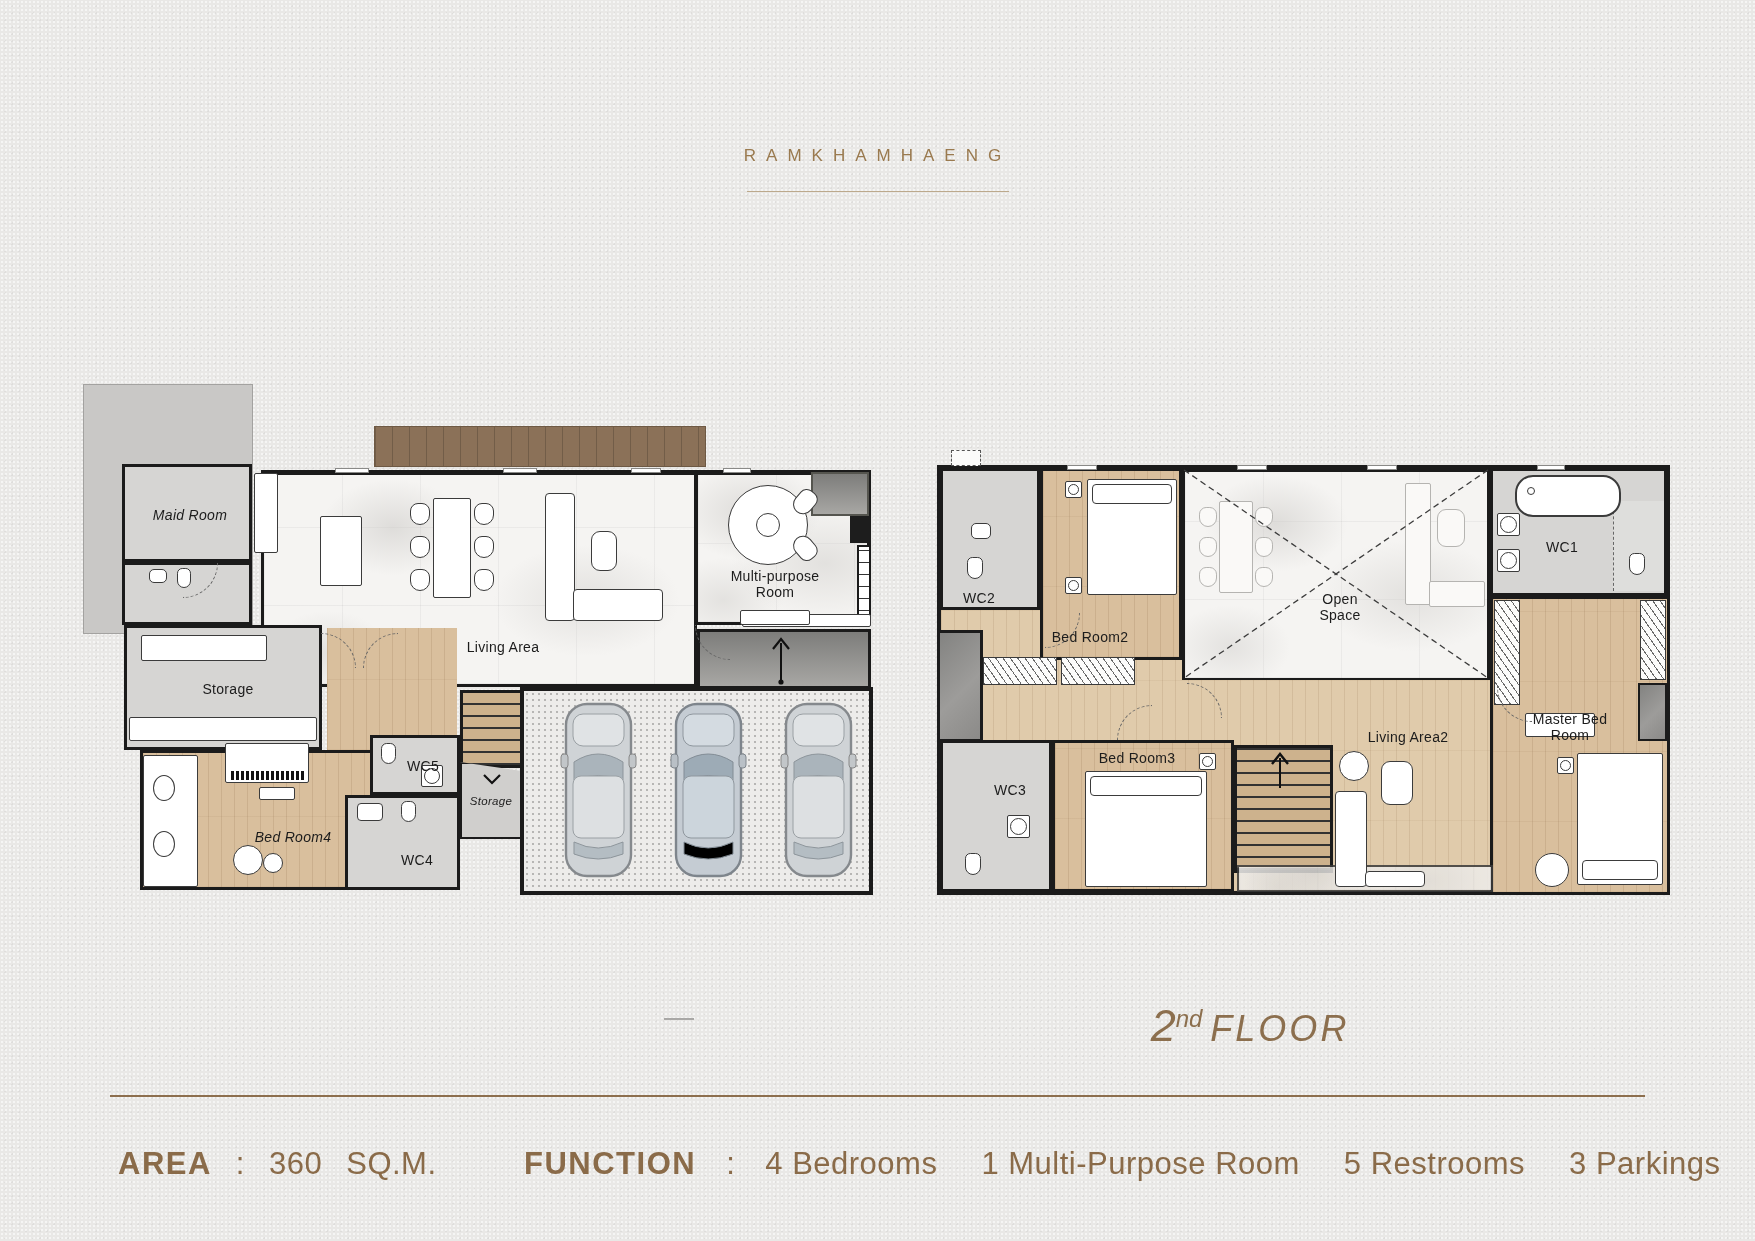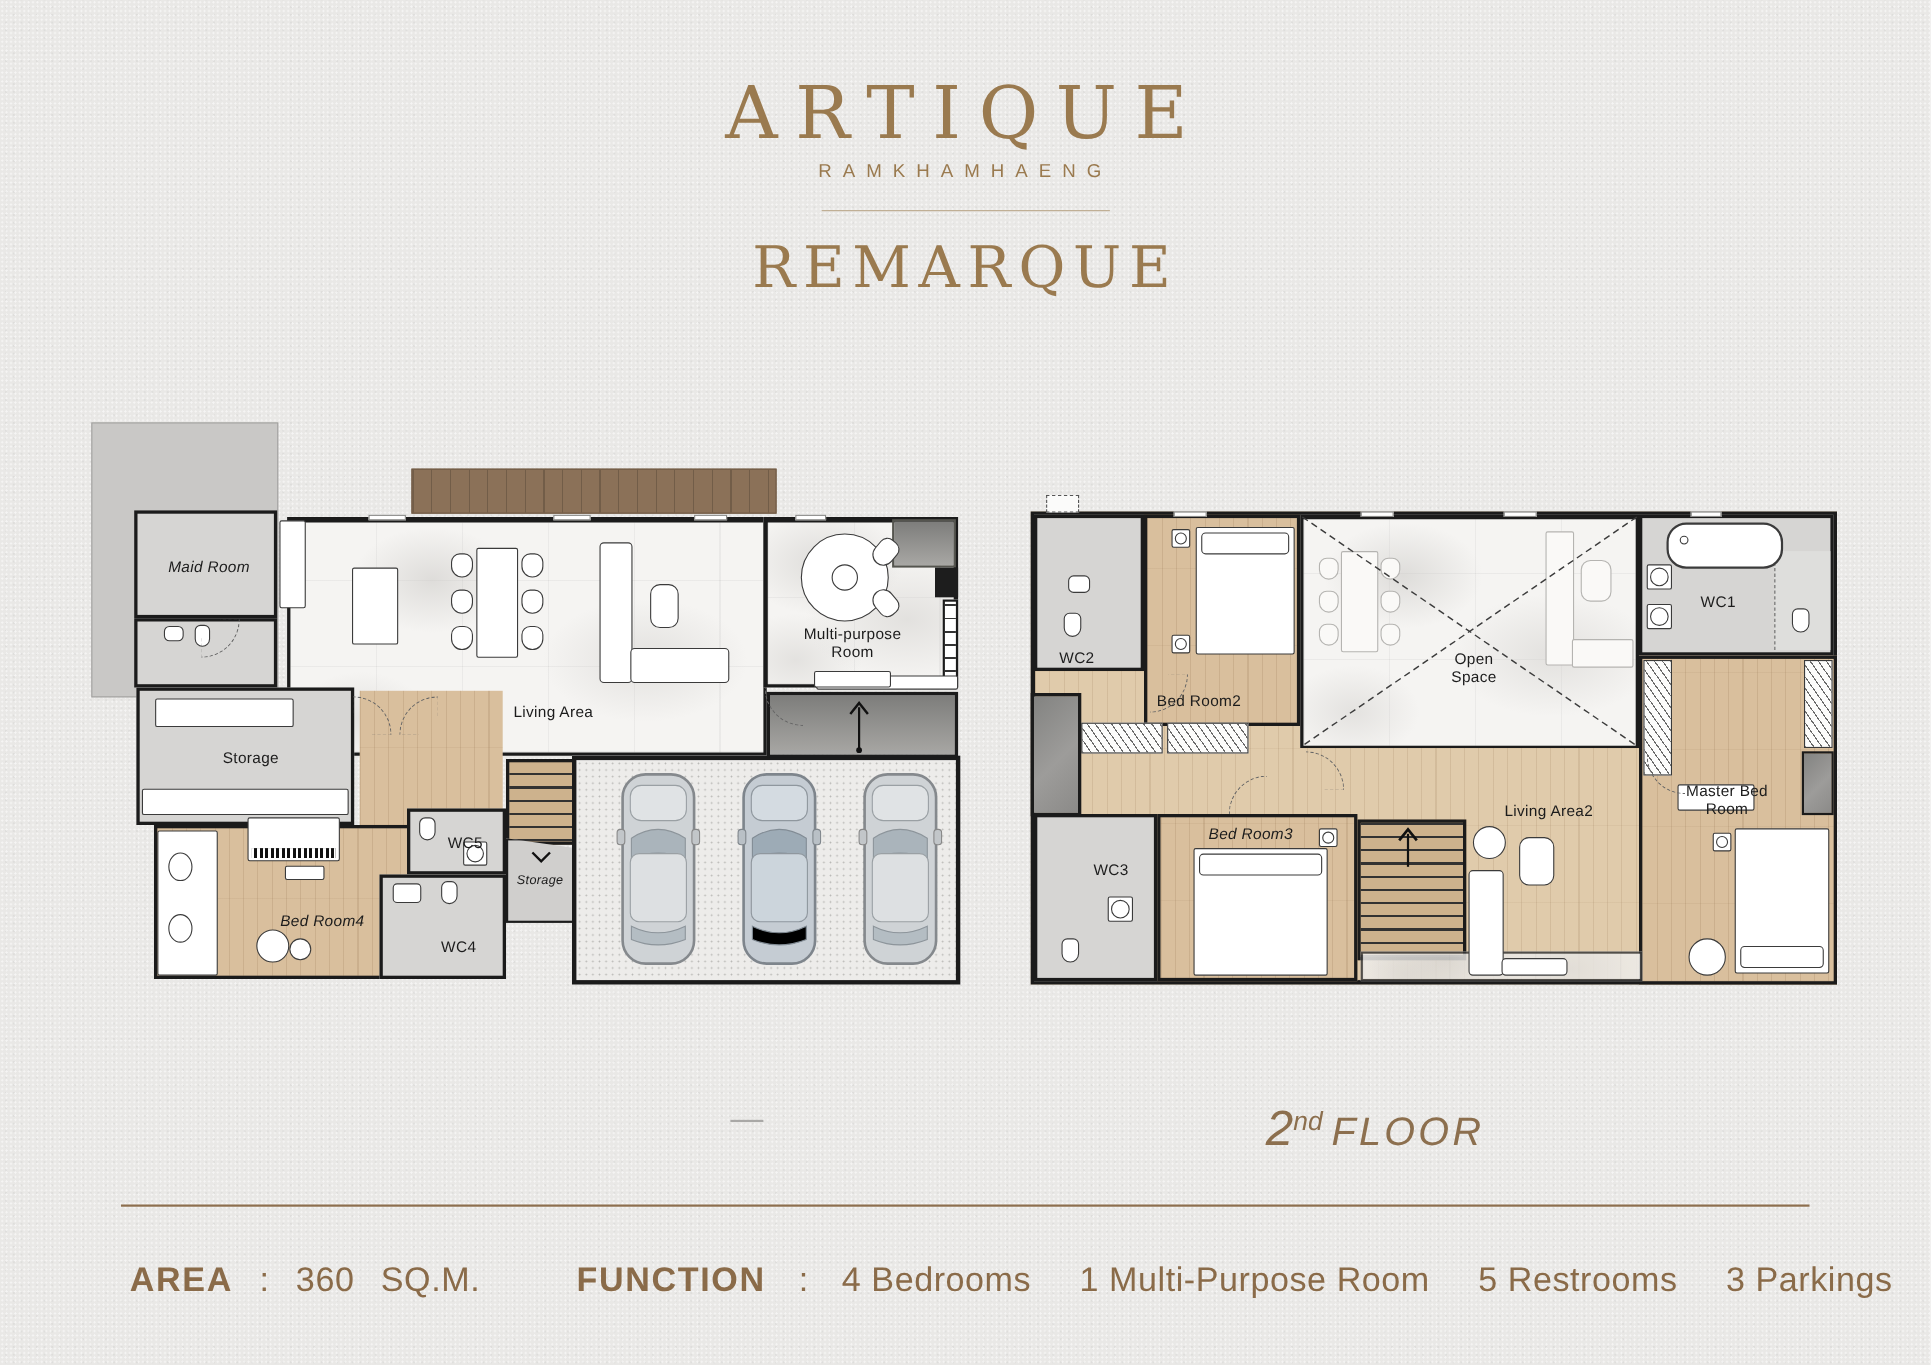--- a/index.html
+++ b/index.html
@@ -91,24 +91,22 @@
   .fg-area{left:118px;gap:24px;}
   .fg-func{left:524px;gap:30px;}
   .fbold{font-weight:700;letter-spacing:1.5px;}
   .fitem{margin-right:14px;}
 </style>
 </head>
 <body>
 
 <div class="page">
 
-  <div class="brand-title">ARTIQUE</div>
   <div class="brand-sub">RAMKHAMHAENG</div>
   <div class="brand-divider"></div>
-  <div class="plan-name">REMARQUE</div>
 
   <div class="plan plan1">
 
     <div class="room patio noborder" style="left:0;top:1px;width:170px;height:250px;border:1px solid #a3a2a0;"></div>
 
     <div class="deck" style="position:absolute;left:291px;top:43px;width:330px;height:39px;"></div>
 
     <div class="room marble" style="left:178px;top:87px;width:436px;height:217px;border-width:5px 3px 3px 3px;"></div>
 
     <div class="room marble" style="left:611px;top:87px;width:177px;height:155px;border-width:5px 4px 3px 4px;"></div>
@@ -312,21 +310,21 @@
     <div class="arc" style="left:250px;top:218px;transform:rotate(90deg);"></div>
     <div class="arc" style="left:560px;top:222px;transform:rotate(270deg);"></div>
     <div class="arc" style="left:180px;top:240px;"></div>
 
     <div class="lbl" style="left:26px;top:133px;transform:translate(0,-50%);">WC2</div>
     <div class="lbl" style="left:153px;top:172px;">Bed Room2</div>
     <div class="lbl" style="left:403px;top:142px;">Open
 Space</div>
     <div class="lbl" style="left:625px;top:82px;">WC1</div>
     <div class="lbl" style="left:73px;top:325px;">WC3</div>
-    <div class="lbl" style="left:200px;top:293px;font-style:italic;">Bed Room3</div>
+    <div class="lbl" style="left:200px;top:293px;">Bed Room3</div>
     <div class="lbl" style="left:471px;top:272px;">Living Area2</div>
     <div class="lbl" style="left:633px;top:262px;">Master Bed Room</div>
   </div>
 
   <div class="label-dash"></div>
   <div class="floor-label" style="left:1250px;top:1000px;font-style:italic;">
     <span class="fl-num">2</span><span class="fl-sup">nd</span><span class="fl-word">FLOOR</span>
   </div>
 
   <div class="footer-rule"></div>

